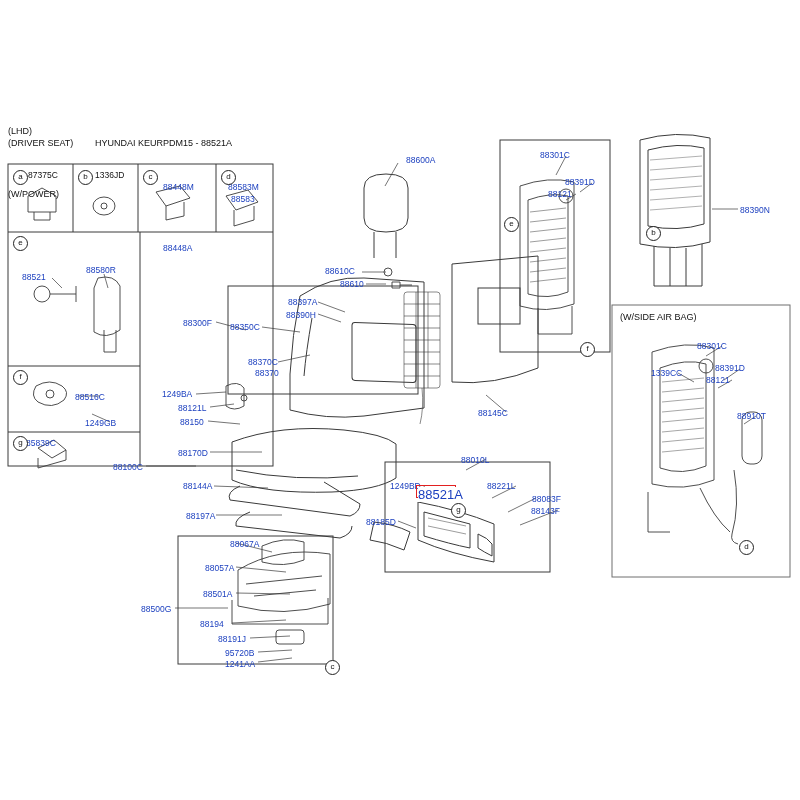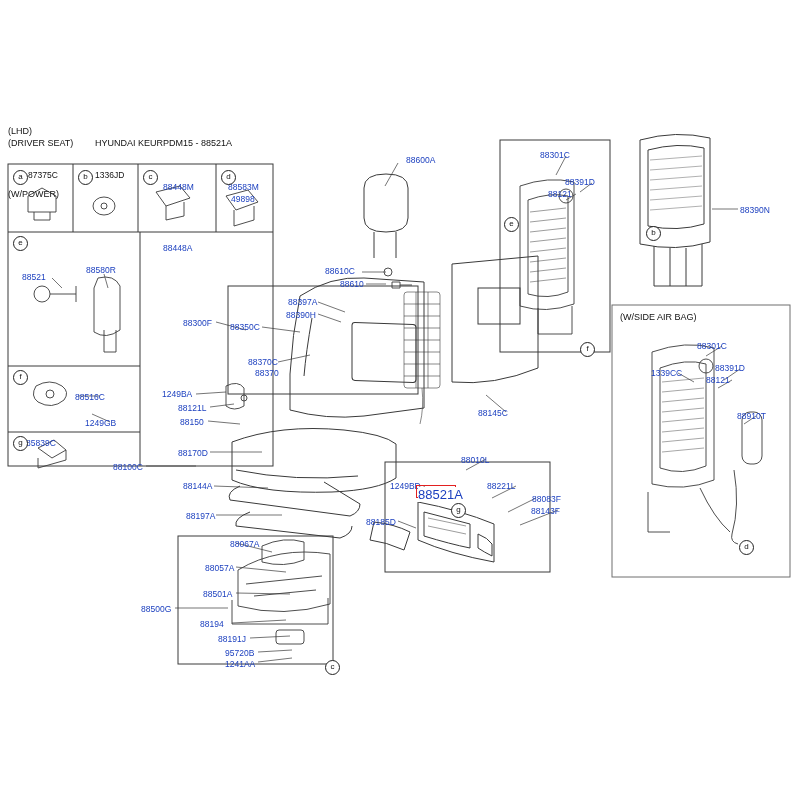--- a/index.html
+++ b/index.html
@@ -235,21 +235,21 @@
   <div class="lbl hdr" style="left:95px;top:138px;">HYUNDAI KEURPDM15 - 88521A</div>
 
   <div class="lbl hdr" style="left:620px;top:312px;">(W/SIDE AIR BAG)</div>
 
   <div id="labels">
       <div class="lbl dark" style="left: 28px; top: 170px;">87375C</div>
       <div class="lbl dark" style="left: 95px; top: 170px;">1336JD</div>
       <div class="lbl blue" style="left: 163px; top: 182px;">88448M</div>
       <div class="lbl blue" style="left: 163px; top: 210px; margin-top: 33px;">88448A</div>
       <div class="lbl blue" style="left: 228px; top: 182px;">88583M</div>
-      <div class="lbl blue" style="left: 231px; top: 194px;">49898</div>
+      <div class="lbl blue" style="left: 231px; top: 194px;">88583</div>
       <div class="lbl blue" style="left: 22px; top: 272px;">88521</div>
       <div class="lbl blue" style="left: 86px; top: 265px;">88580R</div>
       <div class="lbl blue" style="left: 75px; top: 392px;">88516C</div>
       <div class="lbl blue" style="left: 85px; top: 418px;">1249GB</div>
       <div class="lbl blue" style="left: 26px; top: 438px; text-align: center;">85839C</div>
       <div class="lbl blue" style="left: 370px; top: 155px; padding-left: 36px;">88600A</div>
       <div class="lbl blue" style="left: 325px; top: 266px;">88610C</div>
       <div class="lbl blue" style="left: 340px; top: 279px;">88610</div>
       <div class="lbl blue" style="left: 183px; top: 318px;">88300F</div>
       <div class="lbl blue" style="left: 230px; top: 322px; text-align: right;">88350C</div>

